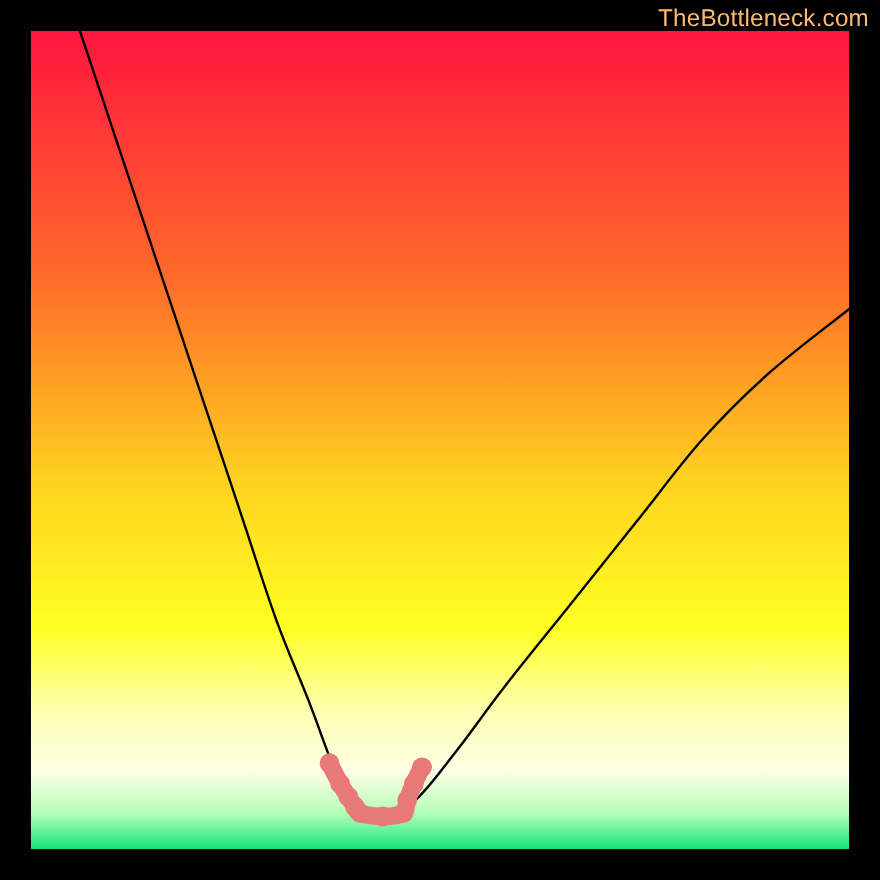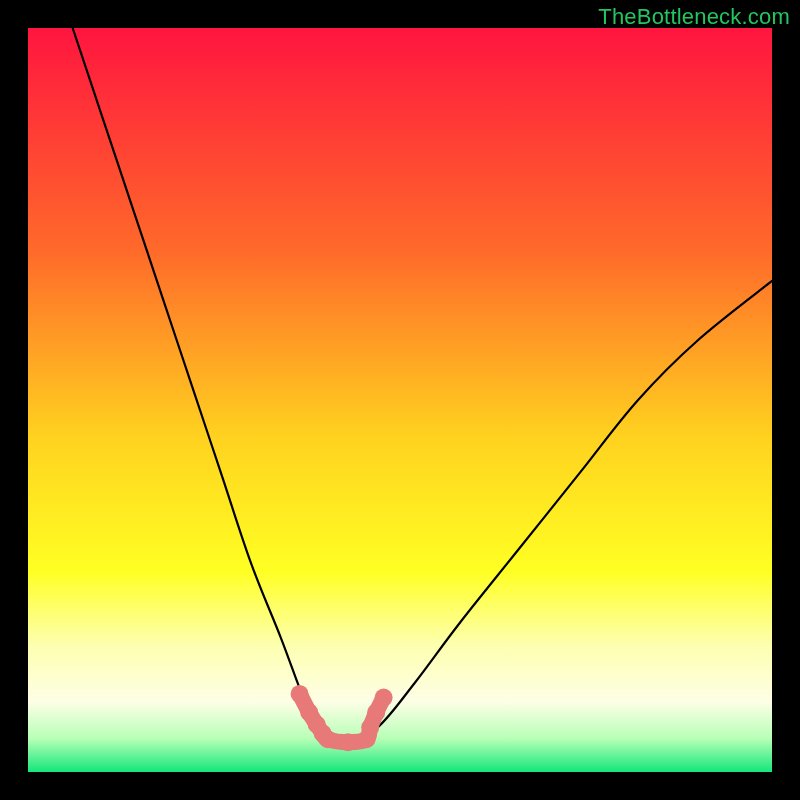--- a/index.html
+++ b/index.html
@@ -14,21 +14,21 @@
   .frame {
     position: absolute;
     left: 0; top: 0;
     width: 800px; height: 800px;
     background: #000;
   }
   .watermark {
     position: absolute;
     top: 4px;
     right: 10px;
-    color: #22c55e;
+    color: #fdba74;
     font-size: 22px;
     font-weight: 400;
     letter-spacing: 0.2px;
     z-index: 50;
   }
   svg.plot {
     position: absolute;
     left: 28px;
     top: 28px;
     width: 744px;

